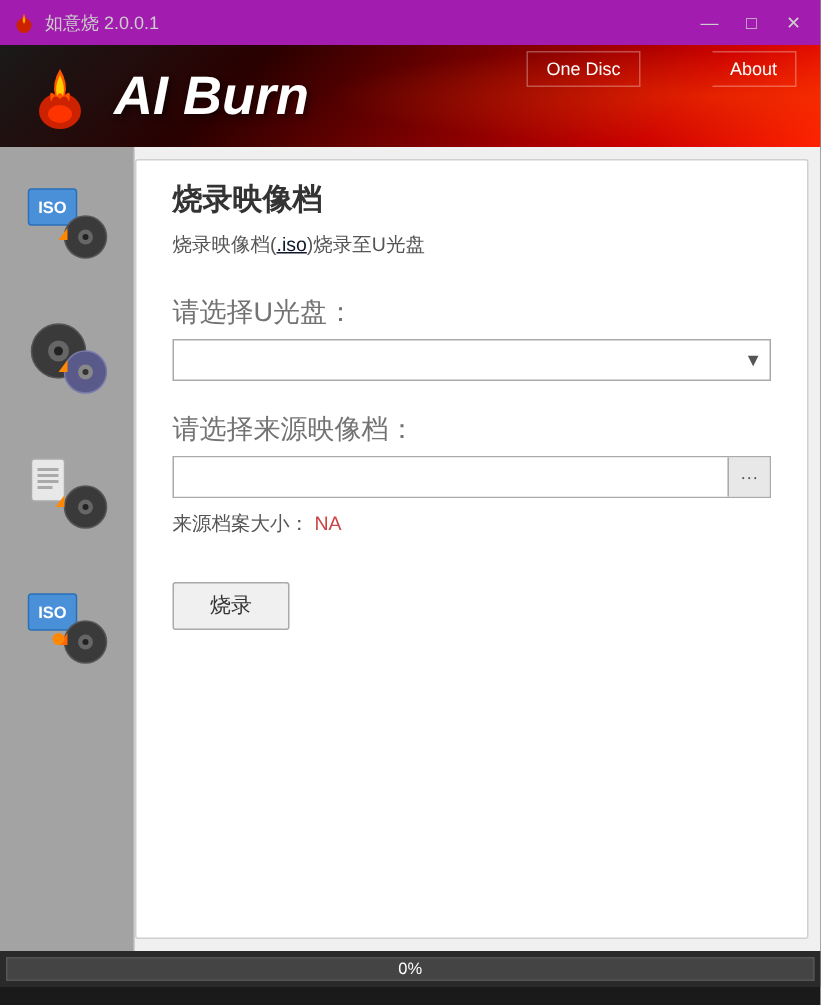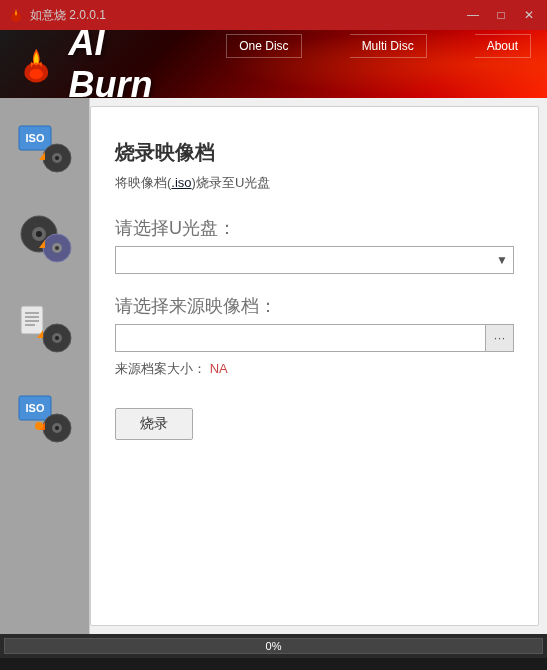--- a/index.html
+++ b/index.html
@@ -6,21 +6,21 @@
     body {
       width: 547px;
       height: 670px;
       overflow: hidden;
       font-family: 'Microsoft YaHei', 'SimHei', Arial, sans-serif;
       background: #1a1a1a;
     }
 
     
     .title-bar {
-      background: #b91c1c;
+      background: #a21caf;
       height: 30px;
       display: flex;
       align-items: center;
       justify-content: space-between;
       padding: 0 8px;
       user-select: none;
     }
     .title-bar-left {
       display: flex;
       align-items: center;
@@ -140,21 +140,21 @@
       width: 56px;
       height: 52px;
     }
 
     
     .content-area {
       flex: 1;
       background: #fff;
       border: 1px solid #d0d0d0;
       margin: 8px 8px 8px 0;
-      padding: 32px 24px;
+      padding: 12px 24px;
       border-radius: 2px;
     }
     .section-title {
       font-size: 20px;
       font-weight: bold;
       color: #333;
       margin-bottom: 8px;
     }
     .section-subtitle {
       font-size: 13px;
@@ -307,21 +307,20 @@
     <svg class="flame-icon" viewBox="0 0 48 48">
       <ellipse cx="24" cy="34" rx="14" ry="12" fill="#cc2200"></ellipse>
       <path d="M24 6 Q30 16 27 24 Q32 18 30 28 Q28 22 24 26 Q20 22 18 28 Q16 18 21 24 Q18 16 24 6Z" fill="#ff5500"></path>
       <path d="M24 10 Q28 18 26 24 Q24 20 22 24 Q20 18 24 10Z" fill="#ffcc00"></path>
       <ellipse cx="24" cy="36" rx="8" ry="6" fill="#ff3300"></ellipse>
     </svg>
     <span class="app-title">AI Burn</span>
   </div>
   <div class="header-nav">
     <button class="nav-btn">One Disc</button>
-    <button class="nav-btn">Multi Disc</button>
     <button class="nav-btn">About</button>
   </div>
 </div>
 
 <div class="main-container">
 
   <div class="sidebar">
 
     <div class="sidebar-item">
       <svg class="sidebar-icon" viewBox="0 0 56 52">
@@ -369,21 +368,21 @@
         <ellipse cx="40" cy="36" rx="2" ry="2" fill="#222"></ellipse>
         <path d="M28 30 L22 38 L28 38Z" fill="#ff6600"></path>
         <circle cx="22" cy="34" r="4" fill="#ff8800"></circle>
       </svg>
     </div>
   </div>
 
   <div class="content-area">
     <div class="section-title">烧录映像档</div>
     <div class="section-subtitle">
-      <span>将映像档(</span><span class="iso-text">.iso</span><span>)烧录至U光盘</span>
+      <span>烧录映像档(</span><span class="iso-text">.iso</span><span>)烧录至U光盘</span>
     </div>
 
     <div class="form-group">
       <label class="form-label">请选择U光盘：</label>
       <div class="dropdown-wrapper">
         <select class="dropdown-select">
           <option value=""></option>
         </select>
         <span class="dropdown-arrow">▼</span>
       </div>

